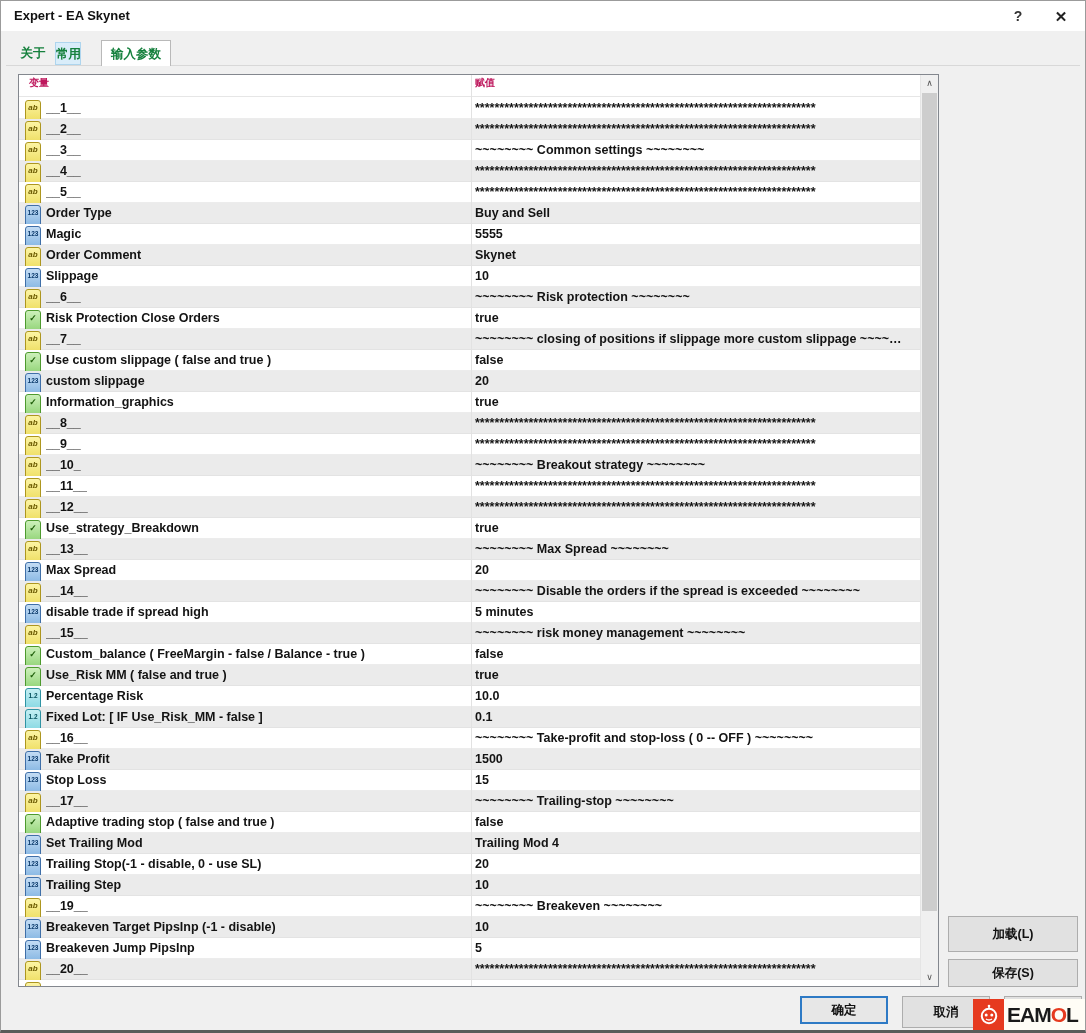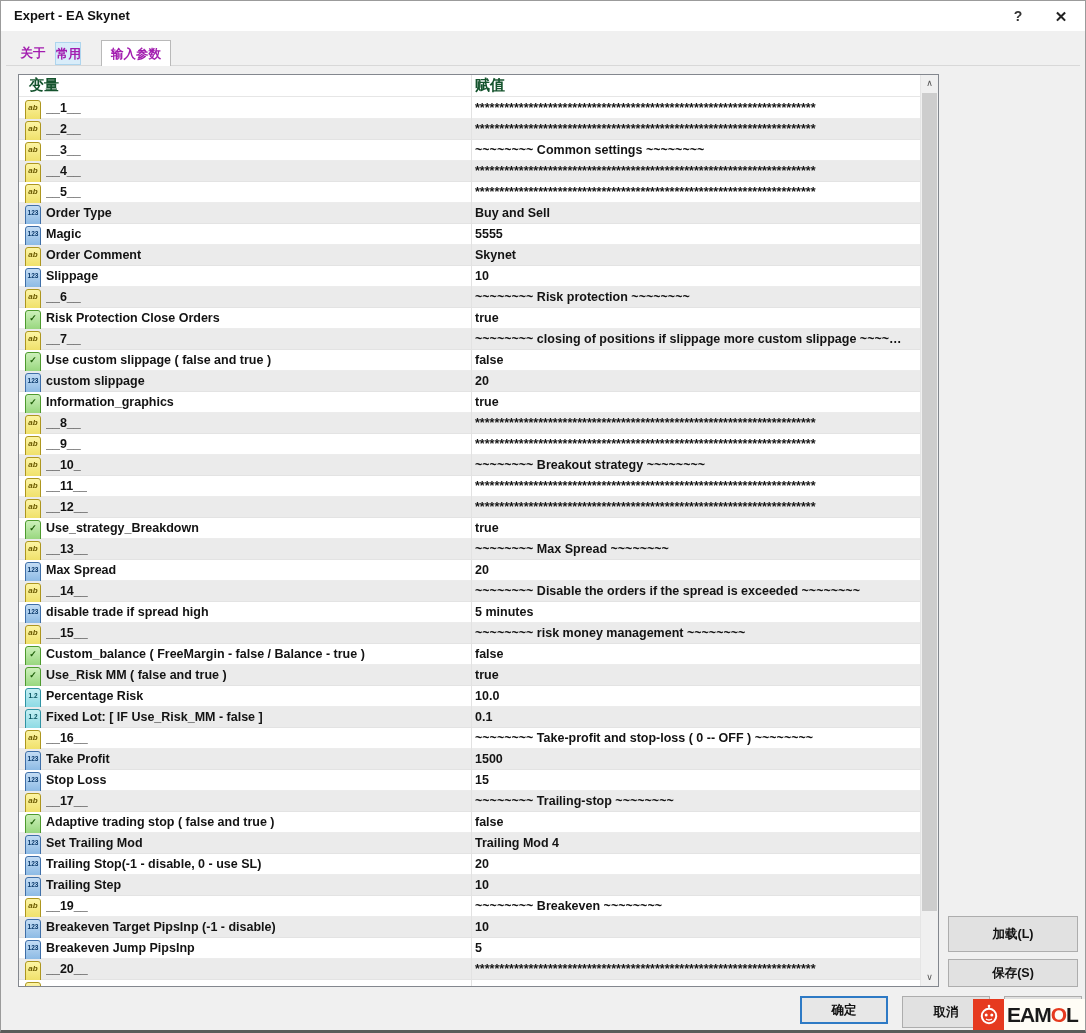--- a/index.html
+++ b/index.html
@@ -36,21 +36,21 @@
     text-align: center; line-height: 25px;
     font-size: 15px; font-weight: bold; color: #222; cursor: pointer;
   }
   
   .tab-strip-line {
     position: absolute; left: 5px; right: 5px; top: 64px; height: 1px;
     background: #d8d8d8;
   }
   .tab {
     position: absolute; top: 41px; height: 23px;
-    font-size: 12.5px; font-weight: bold; color: #a21caf;
+    font-size: 12.5px; font-weight: bold; color: #15803d;
     text-align: center; line-height: 23px; cursor: pointer;
     white-space: nowrap;
   }
   .tab-about { left: 10px; width: 44px; }
   .tab-common { left: 54px; width: 26px; background: #d9edfa; border: 1px solid #aed5ee; }
   .tab-inputs {
     left: 100px; width: 70px; top: 39px; height: 26px; line-height: 26px;
     background: #ffffff; border: 1px solid #b9b9b9; border-bottom: none;
     z-index: 2;
   }
@@ -61,21 +61,21 @@
   }
   .ptable-inner { position: absolute; inset: 0; overflow: hidden; }
   .col-divider {
     position: absolute; left: 452px; top: 0; bottom: 0; width: 1px;
     background: #e2e2e2; z-index: 3;
   }
   .thead {
     position: relative; height: 22px; background: #ffffff;
     border-bottom: 1px solid #e6e6e6;
   }
-  .th { position: absolute; top: 1px; font-size: 15px; font-weight: bold; color: #14532d; }
+  .th { position: absolute; top: 1px; font-size: 10px; font-weight: bold; color: #be185d; }
   .th-variable { left: 10px; }
   .th-value { left: 456px; }
   .rows {
     position: absolute; top: 23px; left: 0; right: 18px; bottom: 0;
     overflow: hidden;
   }
   .prow {
     height: 21px; position: relative;
     border-bottom: 1px solid #ececec; background: #ffffff;
   }

